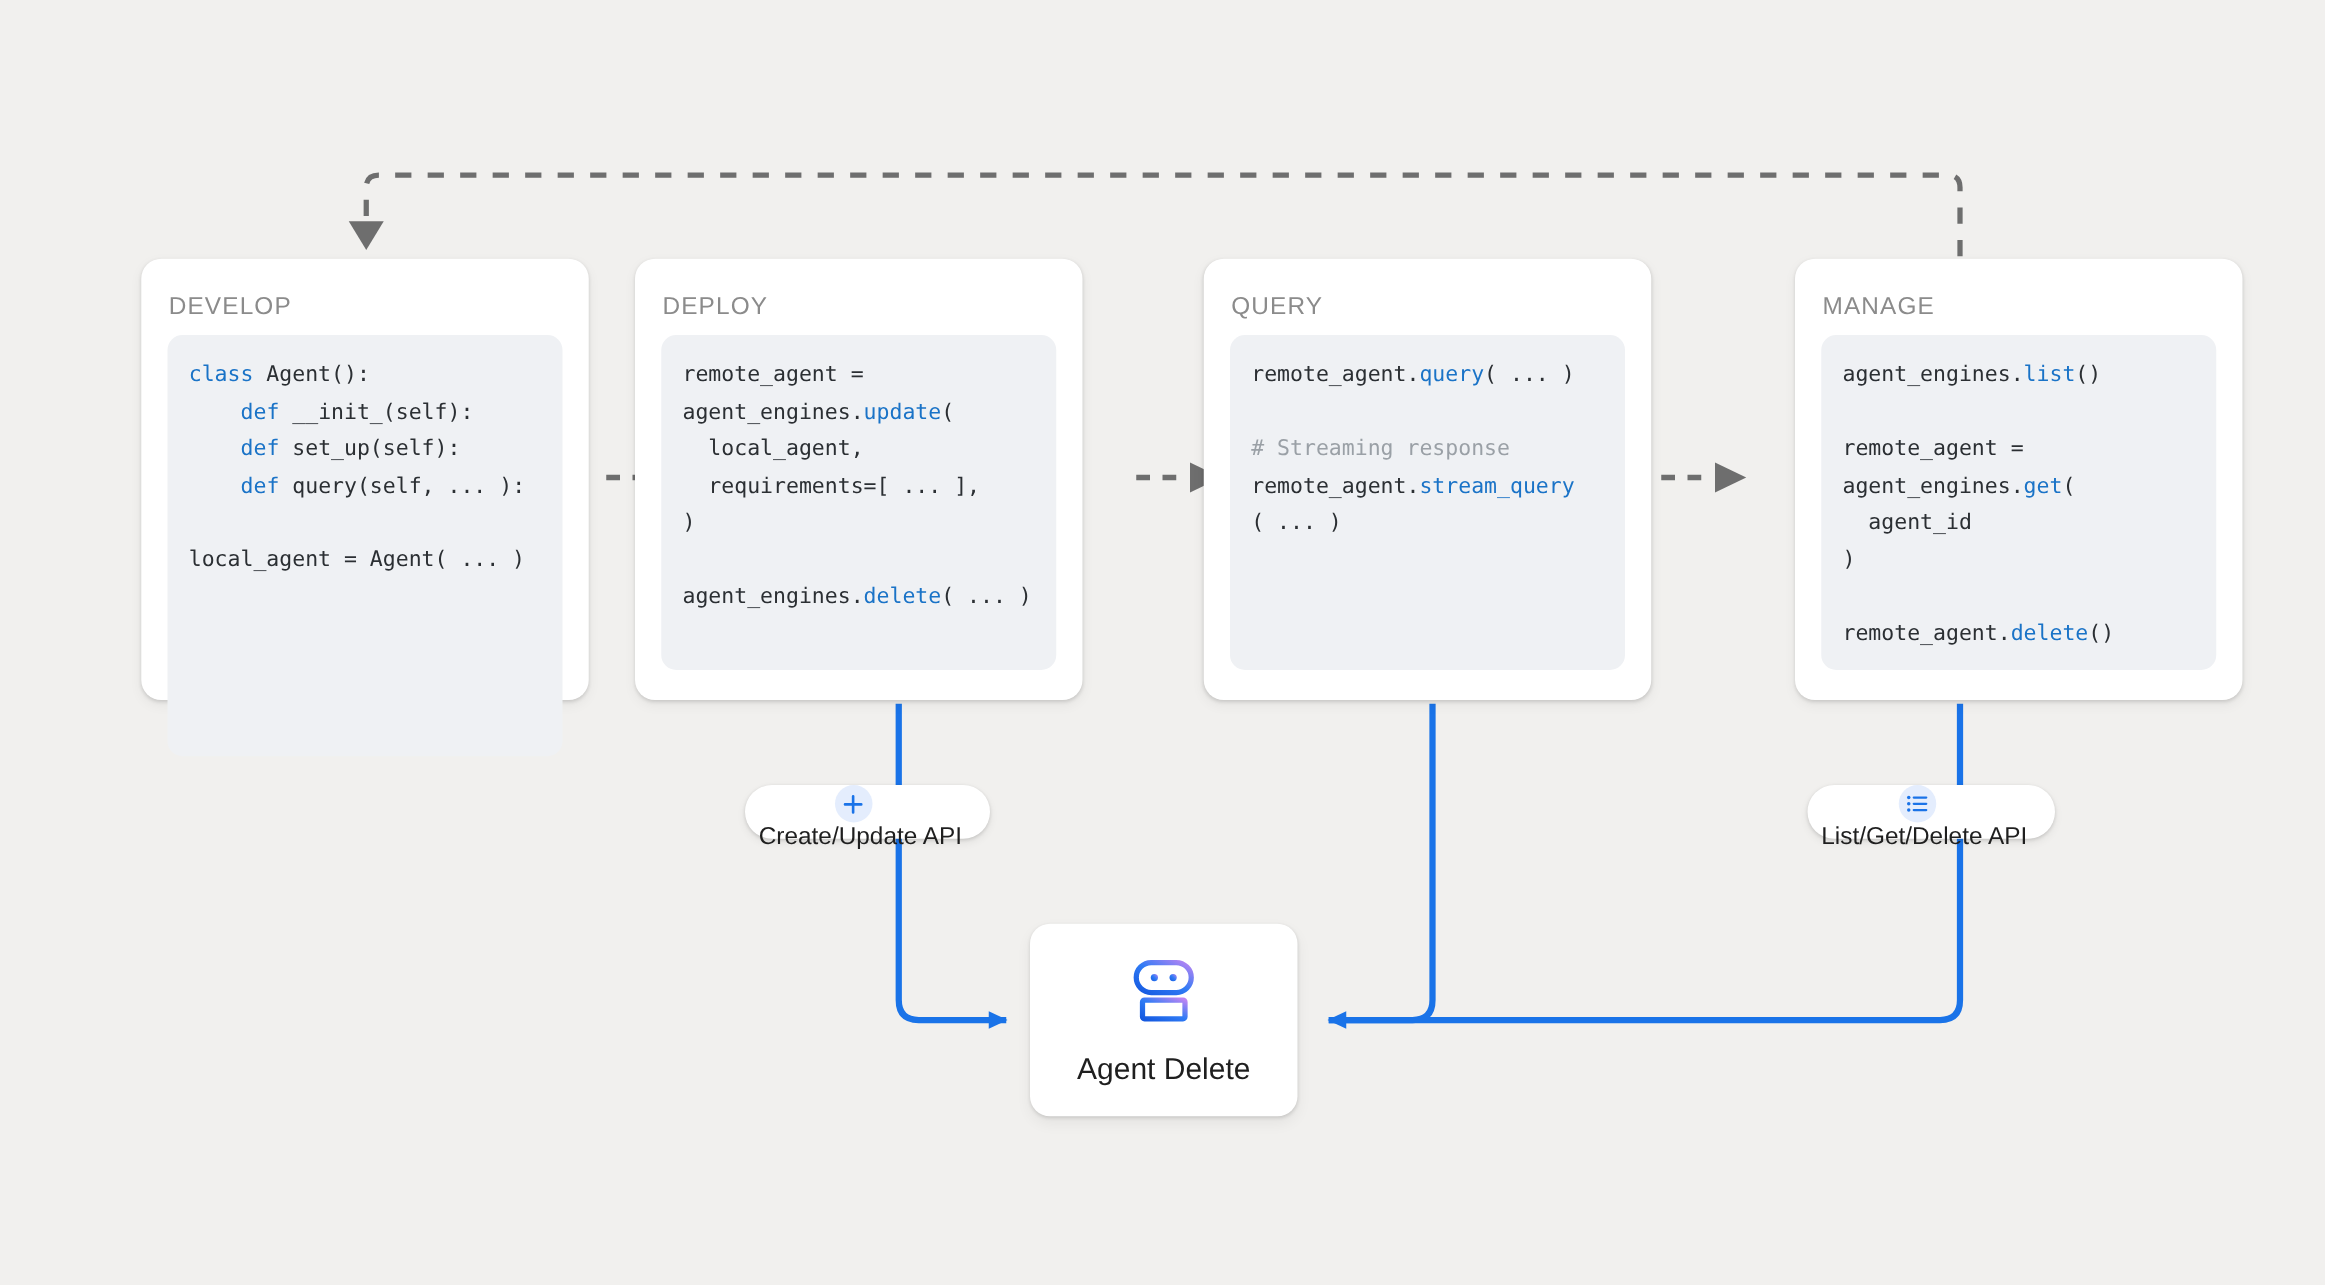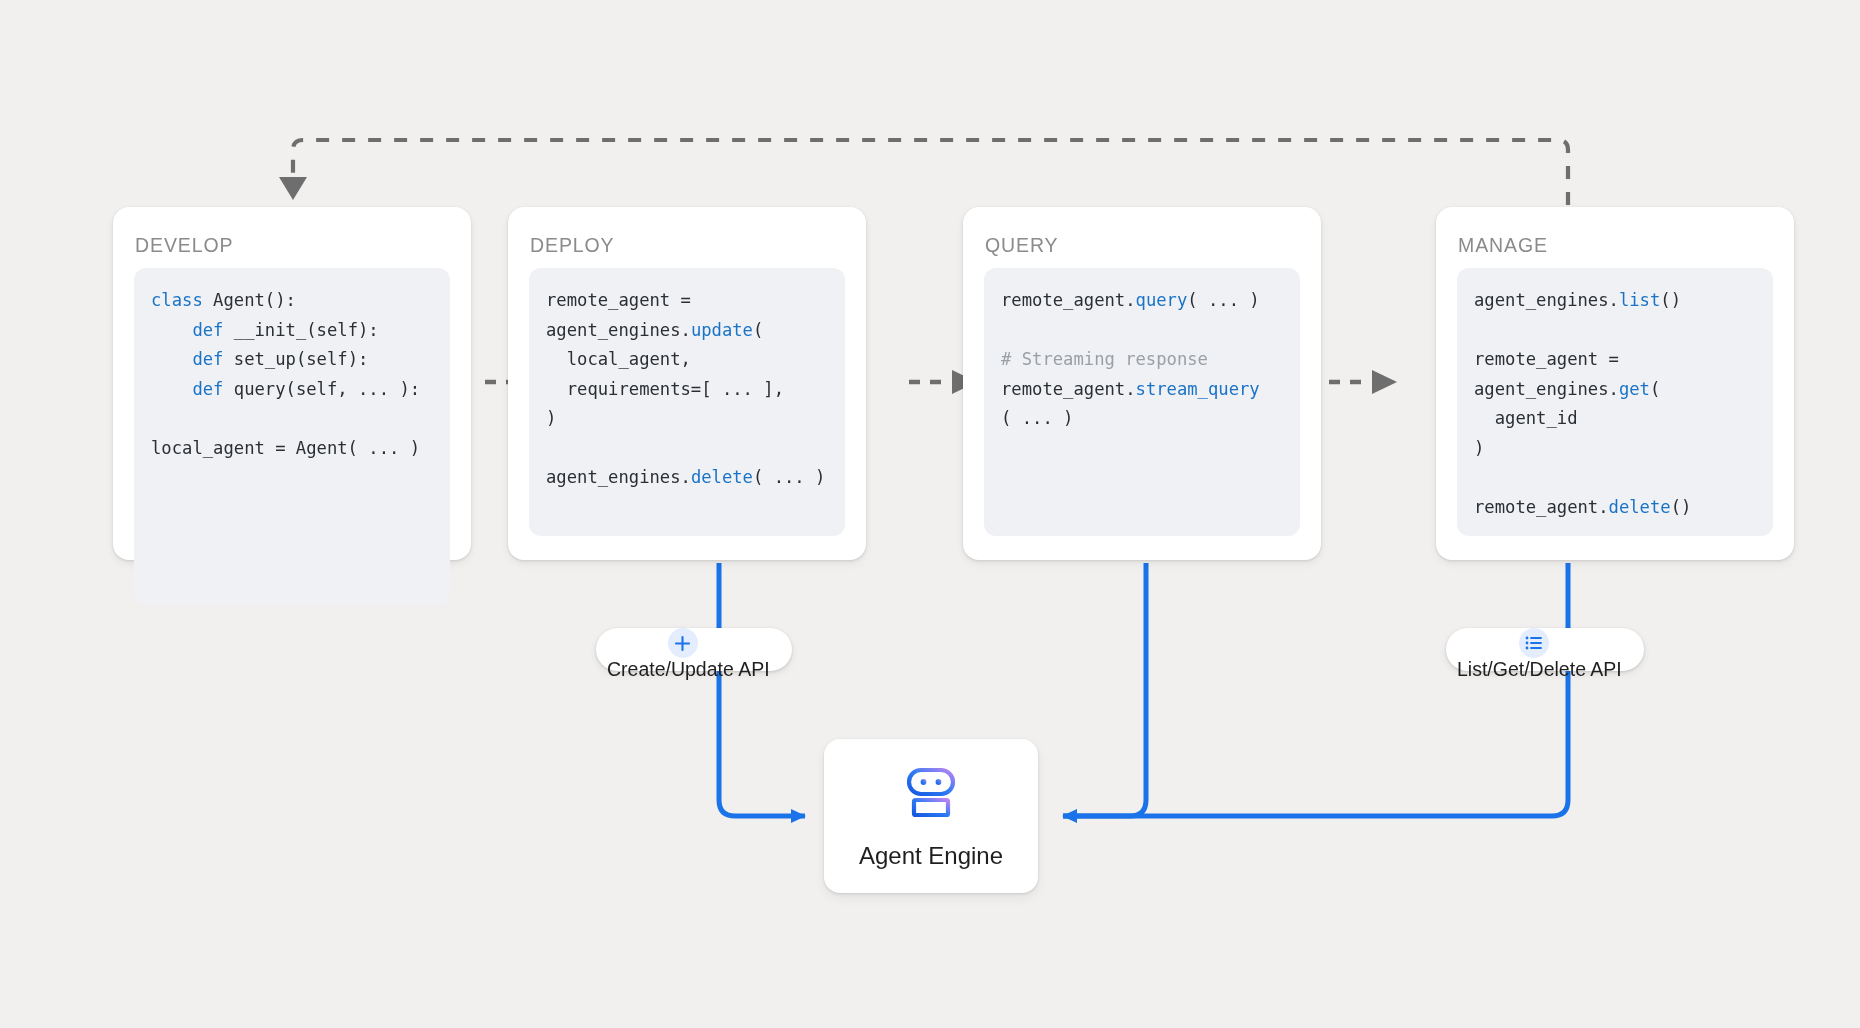--- a/index.html
+++ b/index.html
@@ -227,16 +227,16 @@
             <stop offset="50%" stop-color="#2f7bf5"></stop>
             <stop offset="100%" stop-color="#bd85f3"></stop>
           </linearGradient>
         </defs>
         <rect x="9" y="8" width="44" height="24" rx="12" fill="none" stroke="url(#rg2)" stroke-width="4.2"></rect>
         <circle cx="23.5" cy="20" r="2.9" fill="url(#rg2)"></circle>
         <circle cx="38.5" cy="20" r="2.9" fill="url(#rg2)"></circle>
         <rect x="14" y="38" width="34" height="15" rx="1.6" fill="none" stroke="url(#rg2)" stroke-width="4.2"></rect>
       </svg>
     </span>
-    <span class="engine-label">Agent Engine</span>
+    <span class="engine-label">Agent Delete</span>
   </div>
 
 </div>
 
 </body></html>

